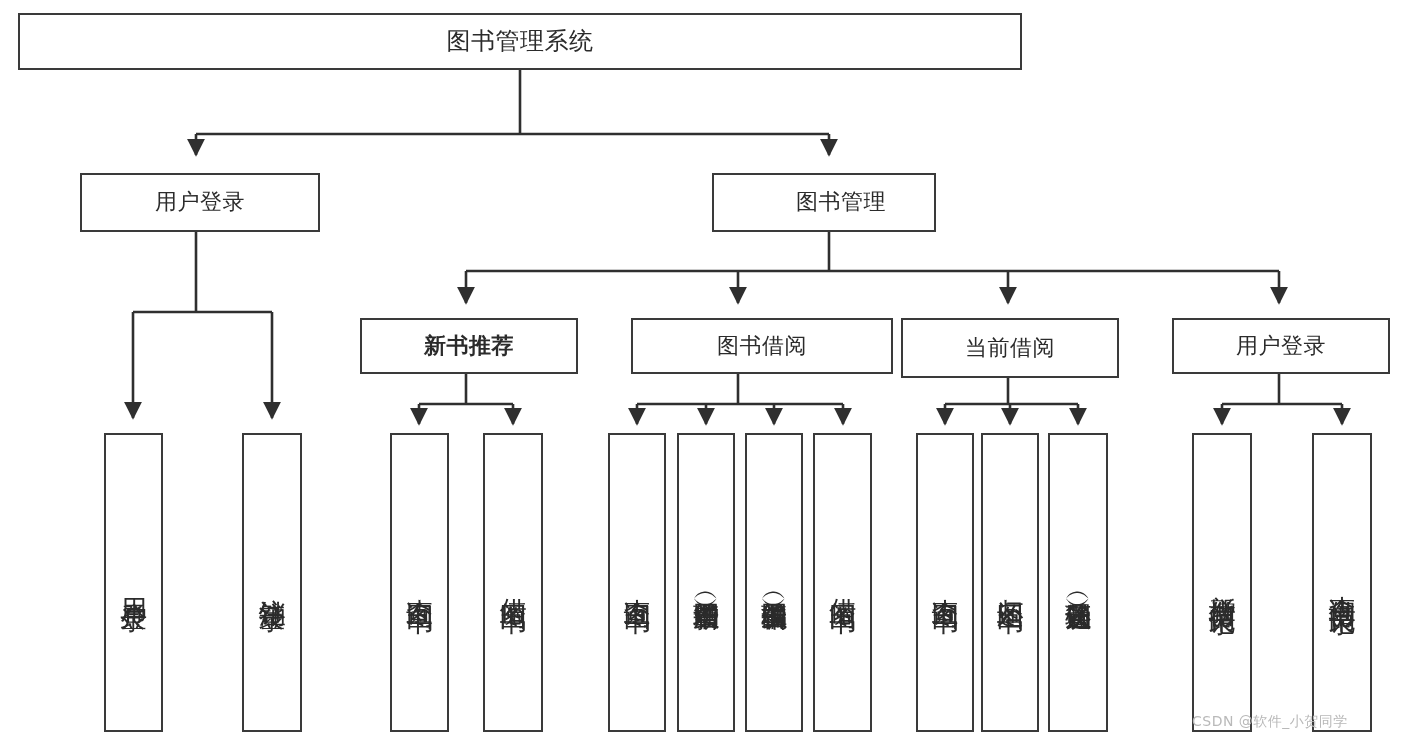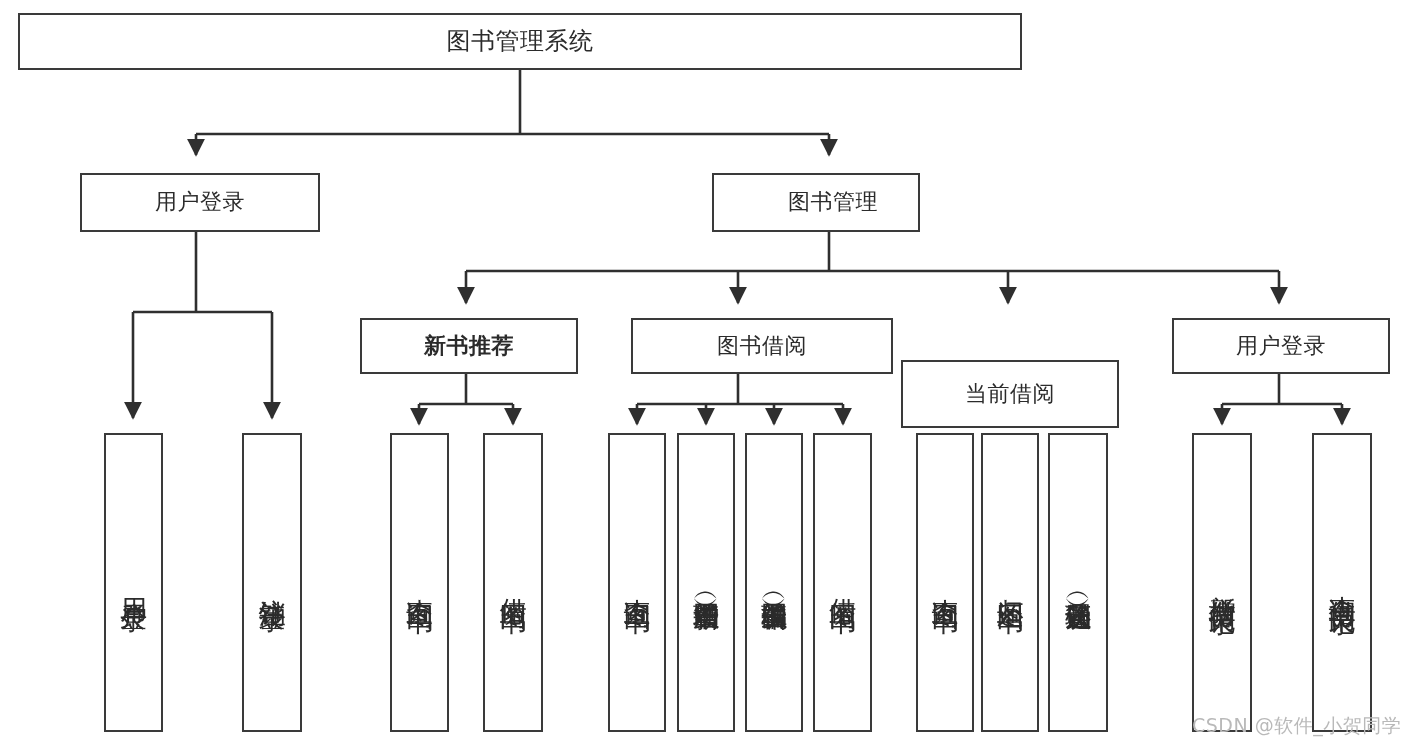--- a/index.html
+++ b/index.html
@@ -60,21 +60,21 @@
     line-height: 1.06;
     letter-spacing: 3px;
     white-space: nowrap;
   }
   .node.vert.tight .lbl {
     font-size: 26px;
     letter-spacing: 0px;
   }
   .watermark {
     position: absolute;
-    font-size: 19px;
+    font-size: 14px;
     color: #b9b9b9;
     white-space: nowrap;
     letter-spacing: 0.5px;
   }
 </style>
 </head>
 <body>
 
 <div id="canvas">
 
@@ -128,31 +128,31 @@
     </g>
   </svg>
 
   <div class="node horiz root" style="left:18px; top:13px; width:1004px; height:57px;">
     <span class="lbl">图书管理系统</span>
   </div>
 
   <div class="node horiz" style="left:80px; top:173px; width:240px; height:59px;">
     <span class="lbl">用户登录</span>
   </div>
-  <div class="node horiz" style="left:712px; top:173px; width:208px; height:59px;padding-left:34px;">
+  <div class="node horiz" style="left:712px; top:173px; width:224px; height:59px;padding-left:34px;">
     <span class="lbl">图书管理</span>
   </div>
 
   <div class="node horiz" style="left:360px; top:318px; width:218px; height:56px;font-weight:bold;">
     <span class="lbl">新书推荐</span>
   </div>
   <div class="node horiz" style="left:631px; top:318px; width:262px; height:56px;">
     <span class="lbl">图书借阅</span>
   </div>
-  <div class="node horiz" style="left:901px; top:318px; width:218px; height:68px;margin-top:42px;">
+  <div class="node horiz" style="left:901px; top:318px; width:218px; height:60px;">
     <span class="lbl">当前借阅</span>
   </div>
   <div class="node horiz" style="left:1172px; top:318px; width:218px; height:56px;">
     <span class="lbl">用户登录</span>
   </div>
 
   <div class="node vert" style="left:104px; top:433px; width:59px; height:299px;">
     <span class="lbl">用户登录</span>
   </div>
   <div class="node vert" style="left:242px; top:433px; width:60px; height:299px;">

